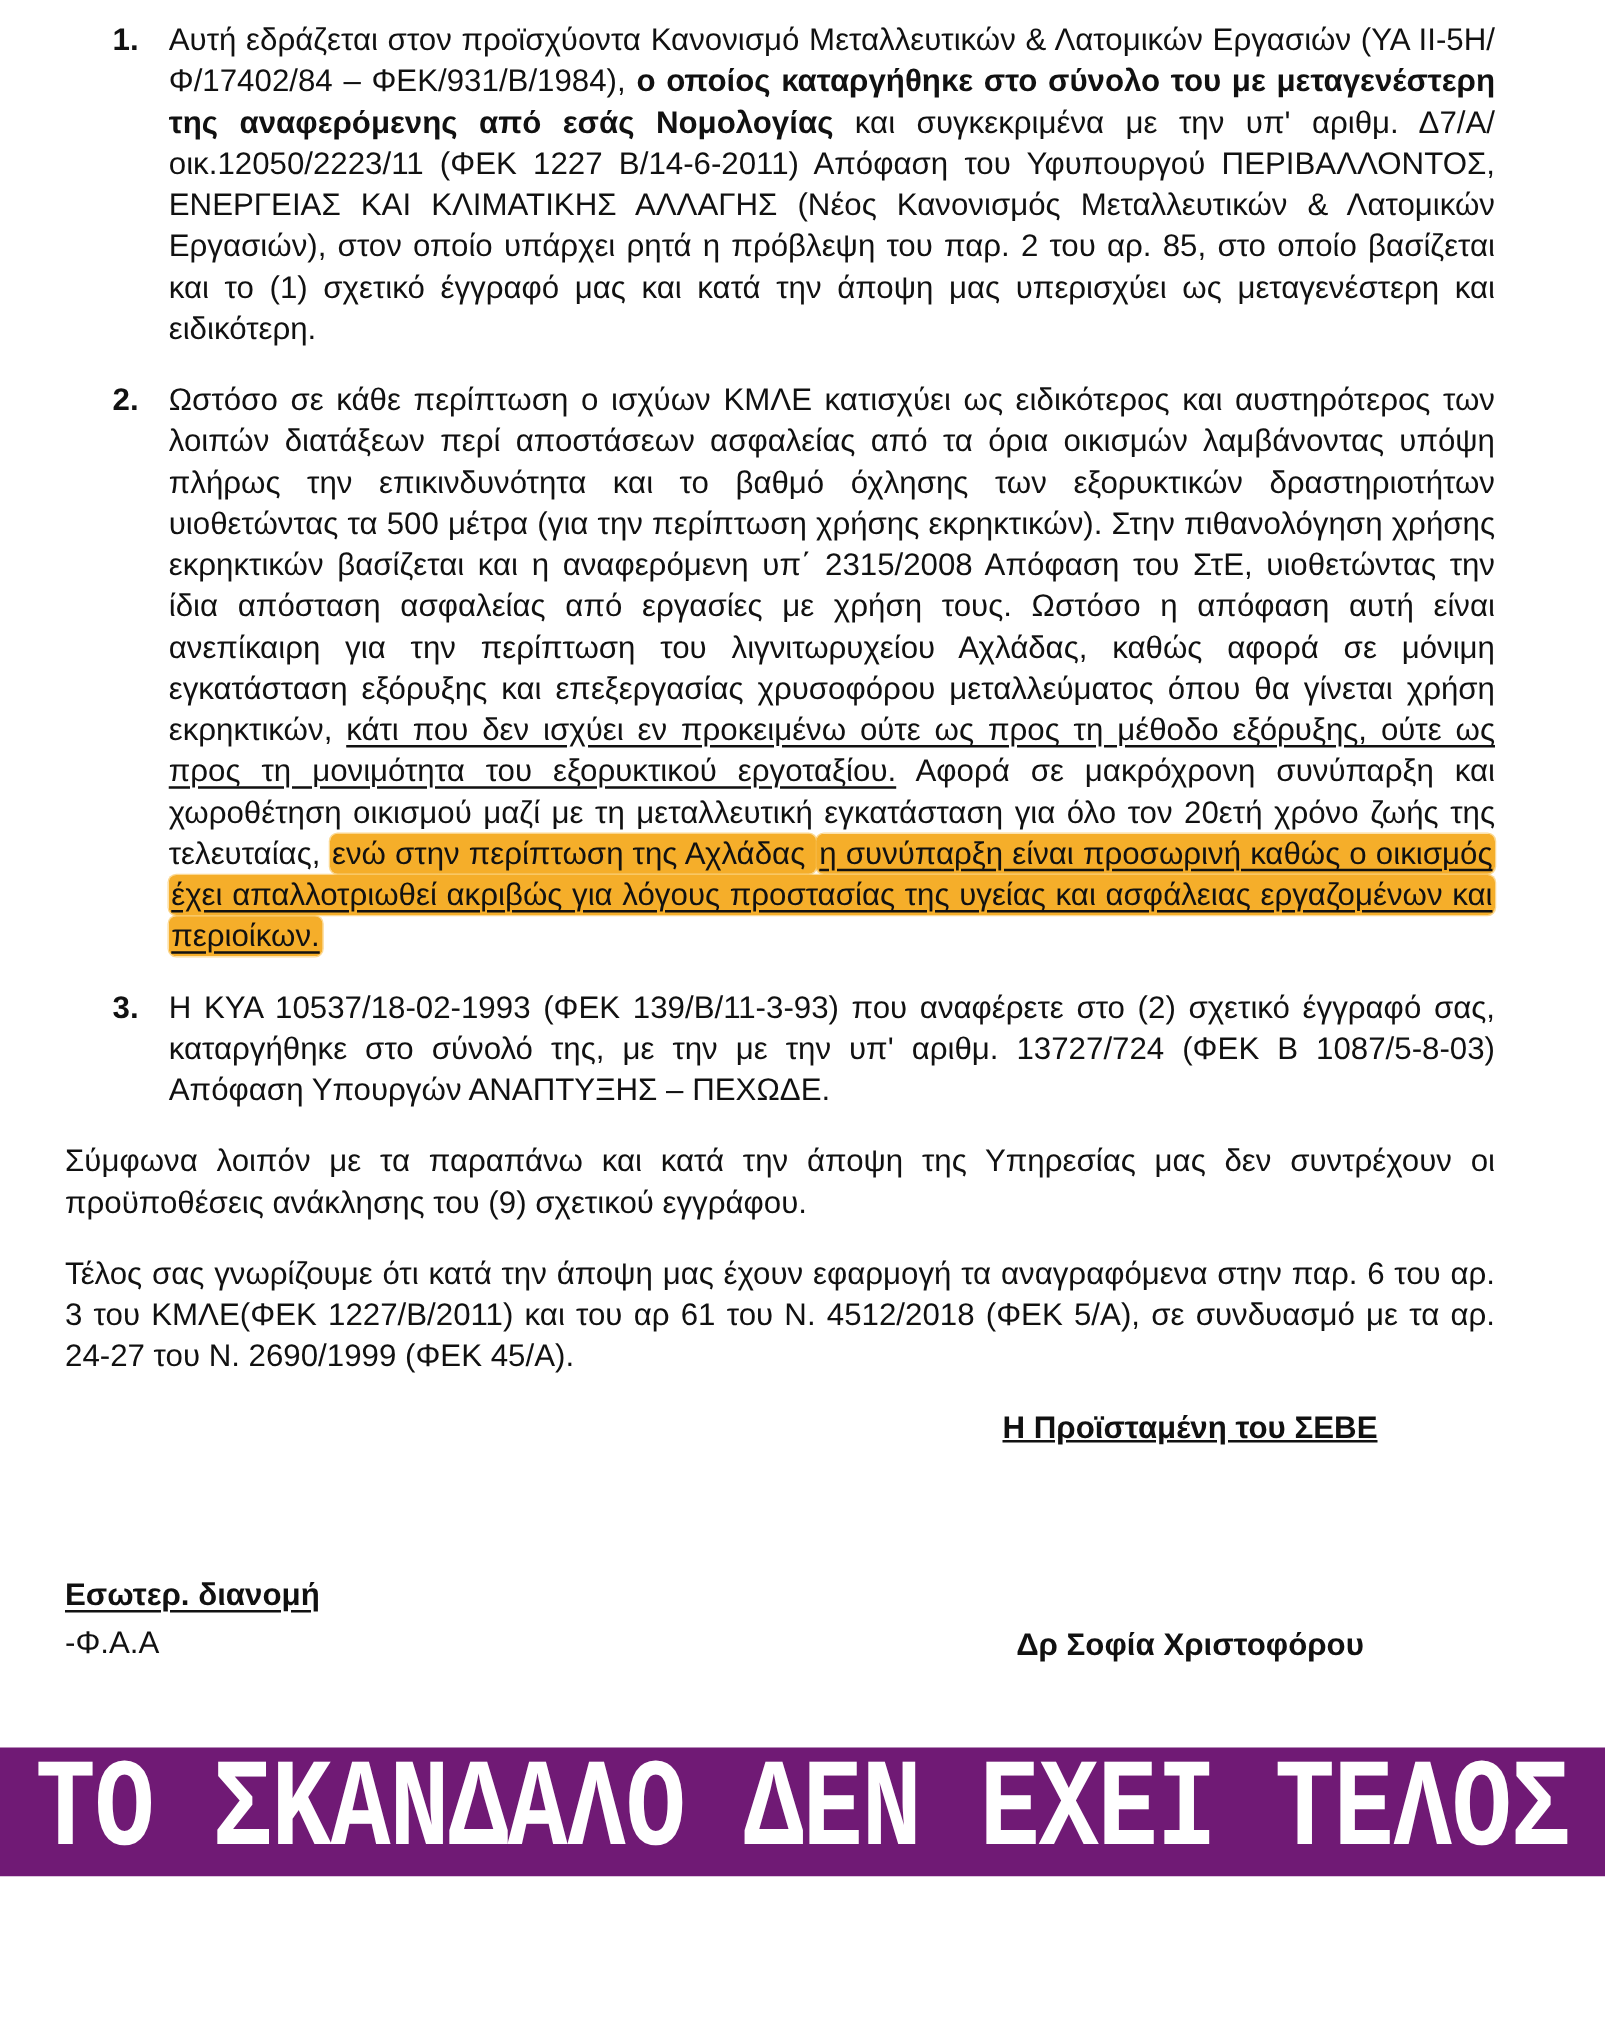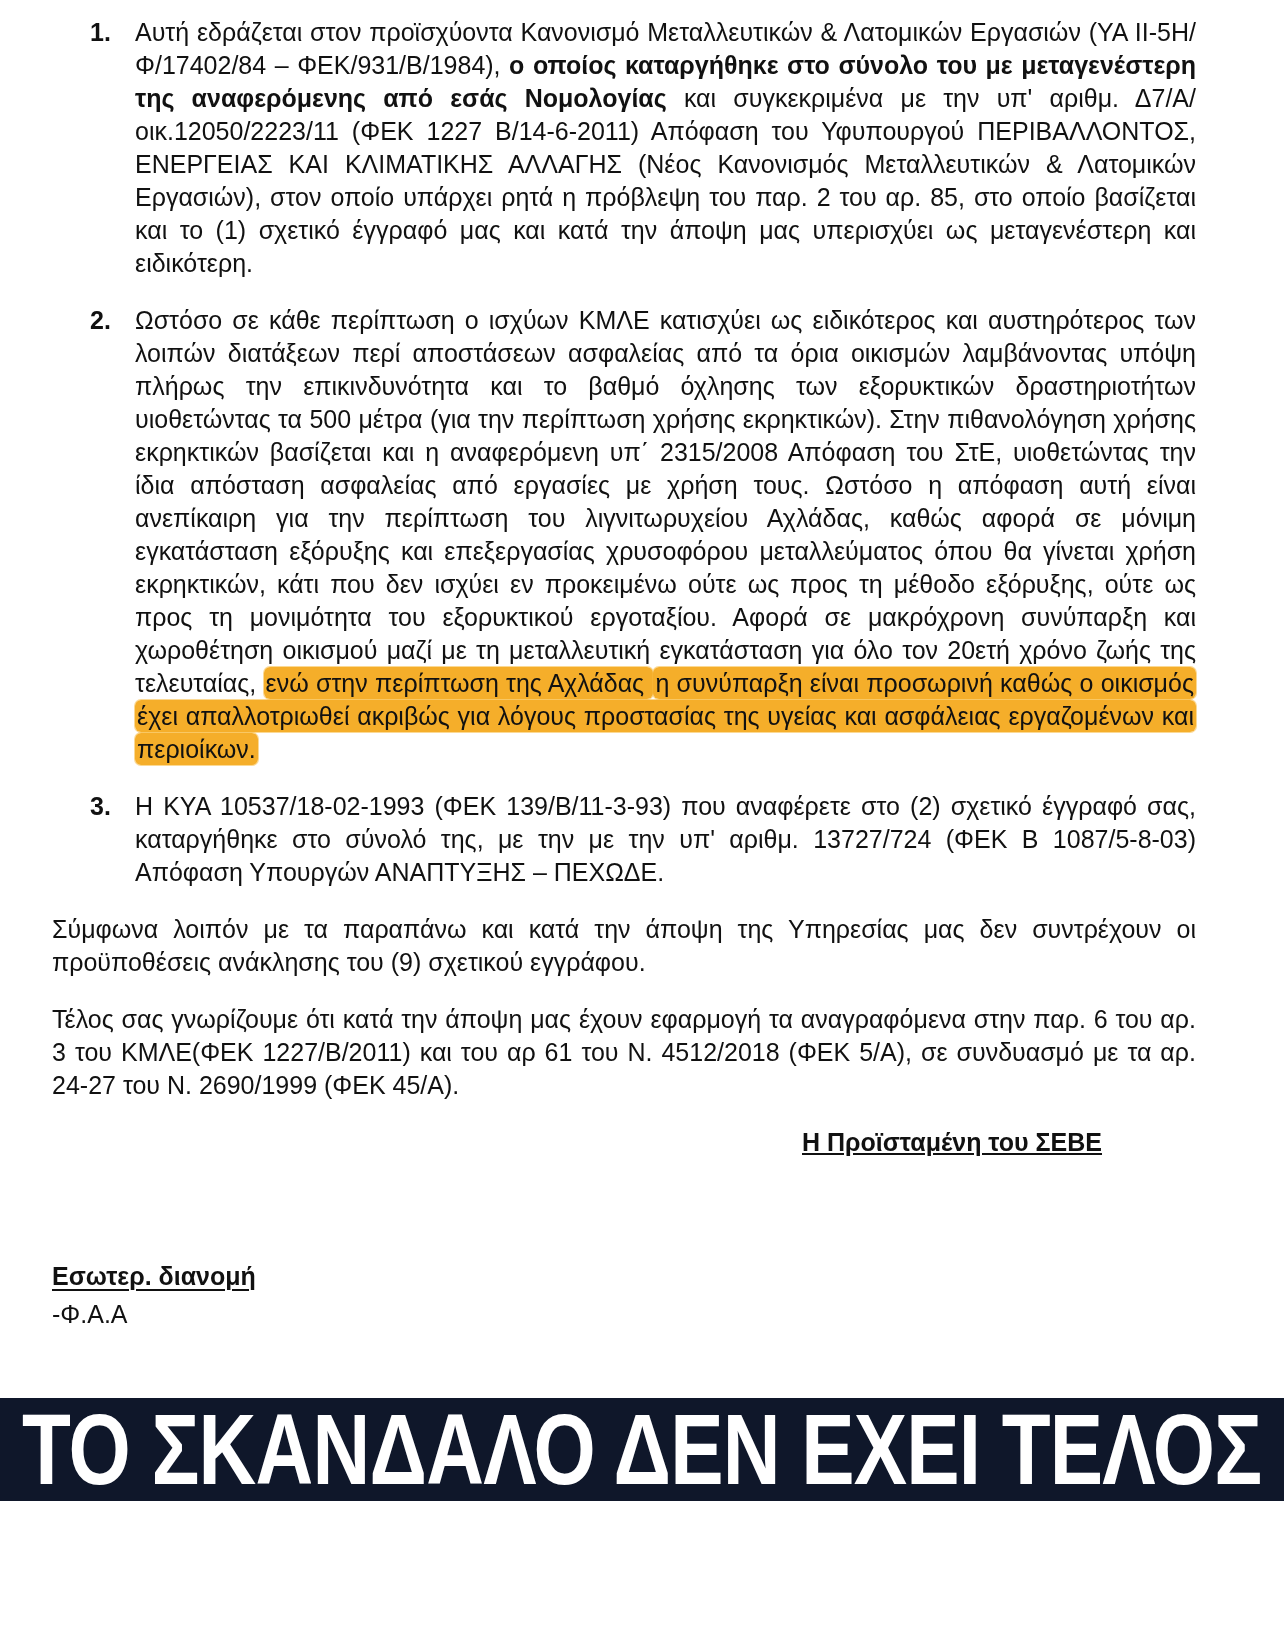--- a/index.html
+++ b/index.html
@@ -17,20 +17,21 @@
     font-size:25px;
     line-height:33px;
   }
   .doc-item { display:flex; margin:0 0 24px 38px; }
   .item-number { font-weight:bold; flex:0 0 45px; width:45px; }
   .item-body { flex:1; text-align:justify; }
   .closing { text-align:justify; margin-bottom:24px; }
 
   .run-bold { font-weight:bold; }
   .run-underline, .run-highlight-underline {
+    text-decoration:underline;
     text-decoration-thickness:2px;
     text-underline-offset:4px;
   }
   .run-highlight, .run-highlight-underline {
     background-color:#f5ae2a;           
     border-radius:6px;
     padding:2px 2px;
     -webkit-box-decoration-break:clone;
     box-decoration-break:clone;
     box-shadow:0 0 0 1px rgba(248,186,60,.55);
@@ -106,19 +107,20 @@
   <p class="closing">Σύμφωνα λοιπόν με τα παραπάνω και κατά την άποψη της Υπηρεσίας μας δεν συντρέχουν οι προϋποθέσεις ανάκλησης του (9) σχετικού εγγράφου.</p>
   <p class="closing">Τέλος σας γνωρίζουμε ότι κατά την άποψη μας έχουν εφαρμογή τα αναγραφόμενα στην παρ. 6 του αρ. 3 του ΚΜΛΕ(ΦΕΚ 1227/Β/2011) και του αρ 61 του Ν. 4512/2018 (ΦΕΚ 5/Α), σε συνδυασμό με τα αρ. 24-27 του Ν. 2690/1999 (ΦΕΚ 45/Α).</p>
 
   <div class="sig-title">Η Προϊσταμένη του ΣΕΒΕ</div>
 
   <div class="footer-row">
     <div class="dist">
       <div class="dist-heading">Εσωτερ. διανομή</div>
       <div>-Φ.Α.Α</div>
     </div>
+    <div class="sig-name">Δρ Σοφία Χριστοφόρου</div>
   </div>
 
 </div>
 
-<div class="banner" style="background: #0f172a; color: rgb(255, 255, 255);">
+<div class="banner" style="background: #701a75; color: rgb(255, 255, 255); font-family: Liberation Mono, monospace;">
   <span class="banner-text">ΤΟ ΣΚΑΝΔΑΛΟ ΔΕΝ ΕΧΕΙ ΤΕΛΟΣ</span>
 </div>
 
 </body></html>

